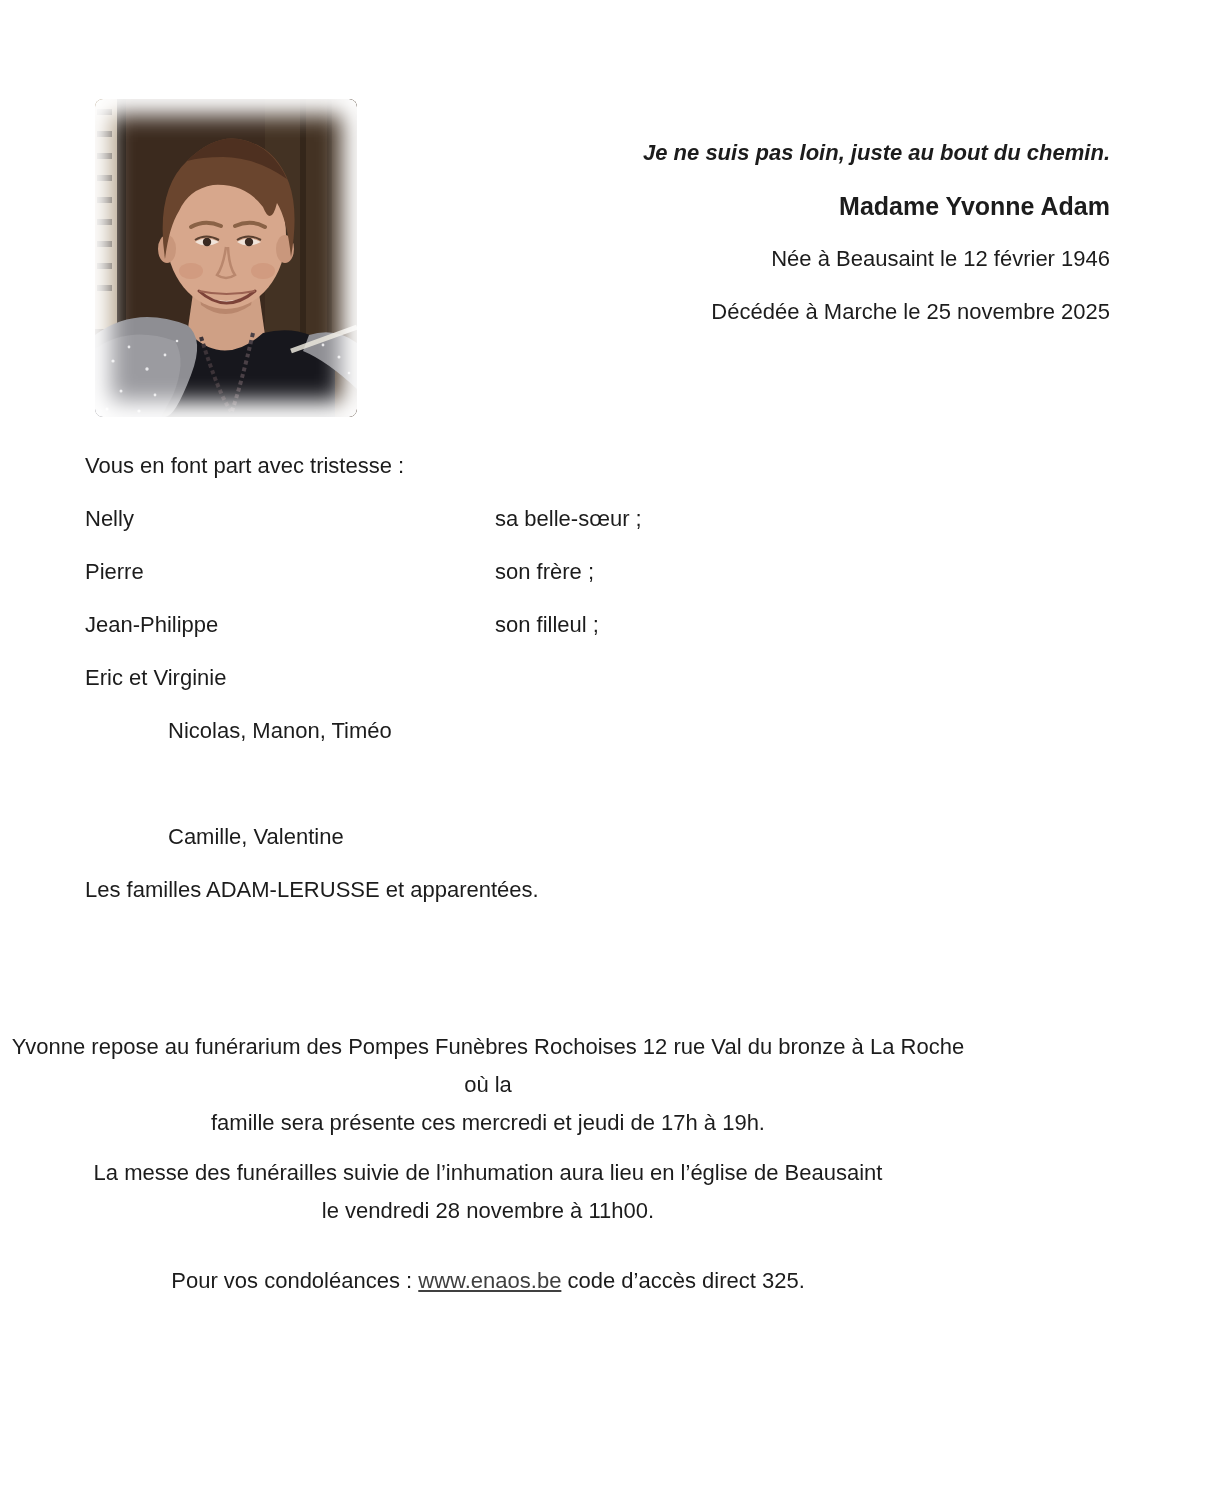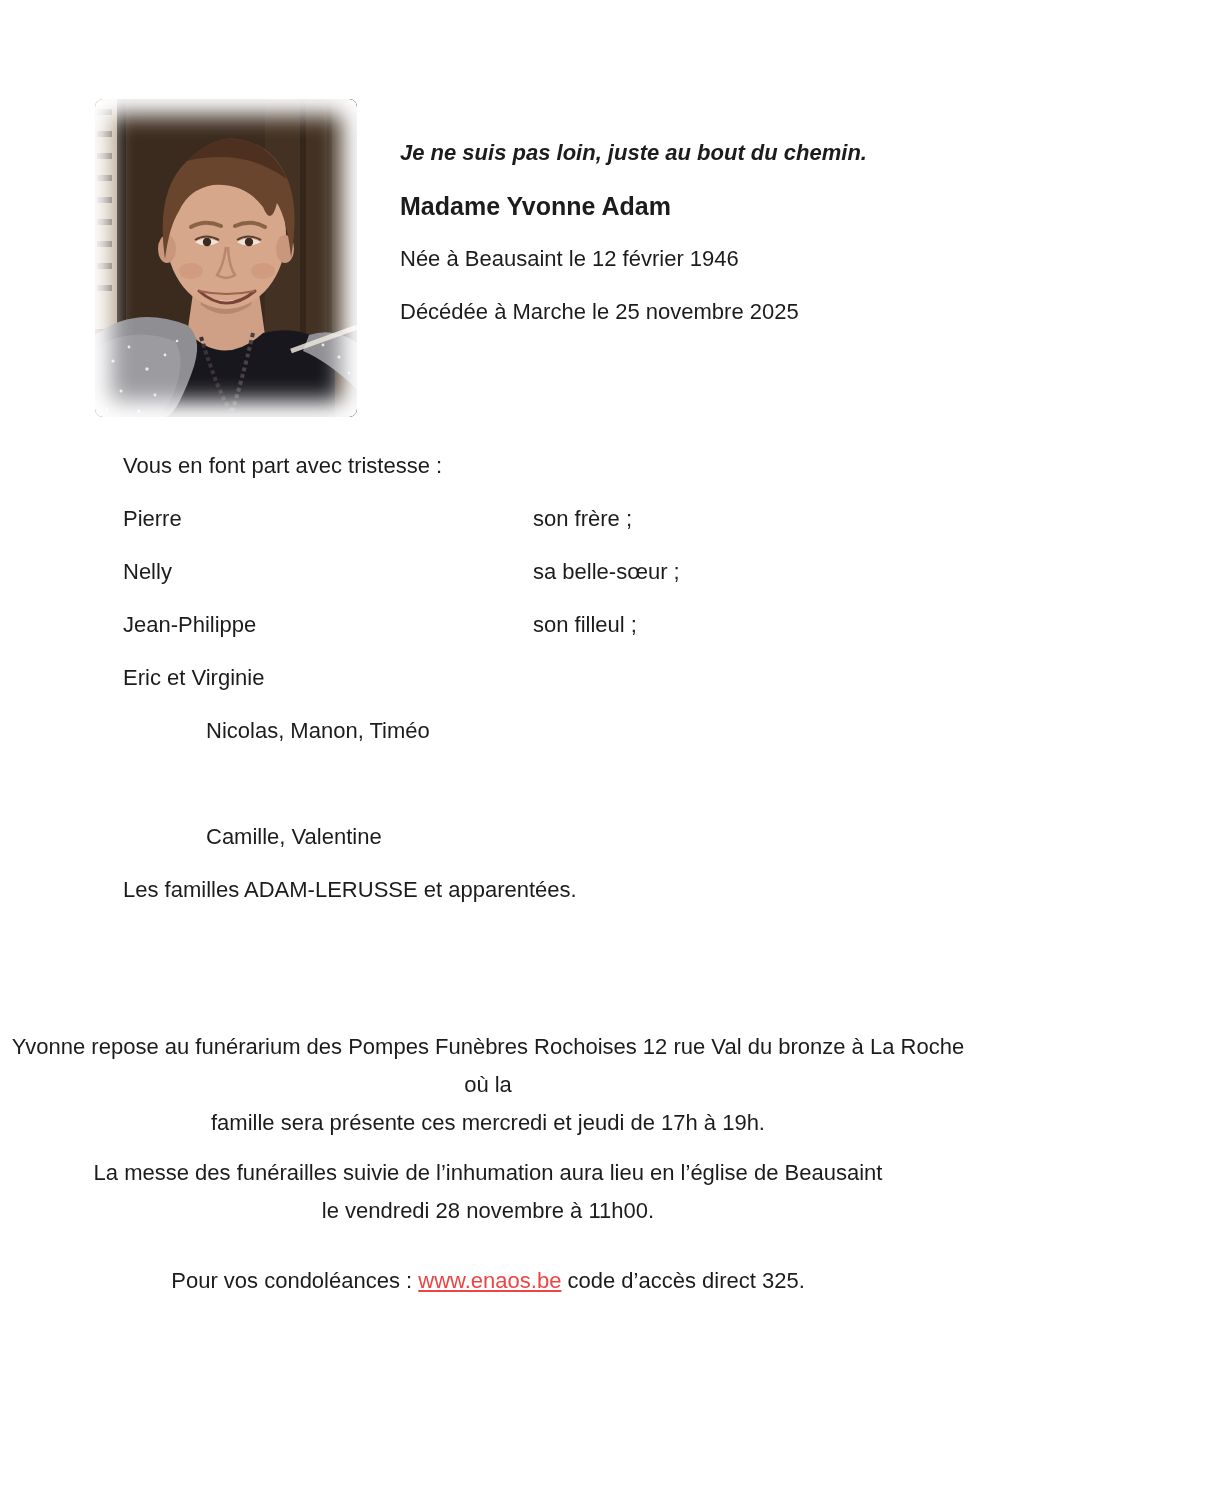--- a/index.html
+++ b/index.html
@@ -31,34 +31,33 @@
     box-shadow: inset 0 0 22px 16px #ffffff;
     pointer-events: none;
   }
 
   
   .header-block {
     position: absolute;
     left: 400px;
     top: 139px;
     width: 710px;
-    text-align: left;
+    text-align: right;
   }
   .header-block .hline { height: 53px; line-height: 27px; font-size: 22px; }
   .epitaph { font-weight: bold; font-style: italic; }
   .deceased-name { font-weight: bold; font-size: 25px !important; line-height: 29px !important; }
 
   
   .family-block {
     position: absolute;
     left: 85px;
     top: 452px;
     width: 1060px;
     font-size: 22px;
-    margin-left: 38px;
   }
   .family-block .row {
     display: flex;
     height: 53px;
     line-height: 27px;
   }
   .family-block .row .name  { width: 410px; flex: 0 0 410px; }
   .family-block .row.indent .name { padding-left: 83px; box-sizing: border-box; }
   .family-block .row .relation { flex: 1; }
 
@@ -169,26 +168,26 @@
     <div class="hline deceased-name">Madame Yvonne Adam</div>
     <div class="hline birth-line">Née à Beausaint le 12 février 1946</div>
     <div class="hline death-line">Décédée à Marche le 25 novembre 2025</div>
   </div>
 
   <div class="family-block">
     <div class="row">
       <span class="name">Vous en font part avec tristesse :</span>
     </div>
     <div class="row">
+      <span class="name">Nelly</span>
+      <span class="relation">sa belle-sœur ;</span>
+    </div>
+    <div class="row">
       <span class="name">Pierre</span>
       <span class="relation">son frère ;</span>
-    </div>
-    <div class="row">
-      <span class="name">Nelly</span>
-      <span class="relation">sa belle-sœur ;</span>
     </div>
     <div class="row">
       <span class="name">Jean-Philippe</span>
       <span class="relation">son filleul ;</span>
     </div>
     <div class="row">
       <span class="name">Eric et Virginie</span>
       <span class="relation"></span>
     </div>
     <div class="row indent">
@@ -209,16 +208,16 @@
 
   <div class="details-block">
     <p class="para">
       <span class="line">Yvonne repose au funérarium des Pompes Funèbres Rochoises 12 rue Val du bronze à La Roche où la</span>
       <span class="line">famille sera présente ces mercredi et jeudi de 17h à 19h.</span>
     </p>
     <p class="para mass">
       <span class="line">La messe des funérailles suivie de l’inhumation aura lieu en l’église de Beausaint</span>
       <span class="line">le vendredi 28 novembre à 11h00.</span>
     </p>
-    <p class="para condolences"><span>Pour vos condoléances : </span><a class="link" href="#" style="color: #ef4444;">www.enaos.be</a><span> code d’accès direct 325.</span></p>
+    <p class="para condolences"><span>Pour vos condoléances : </span><a class="link" href="#" style="color: #404040;">www.enaos.be</a><span> code d’accès direct 325.</span></p>
   </div>
 
 </div>
 
 </body></html>

